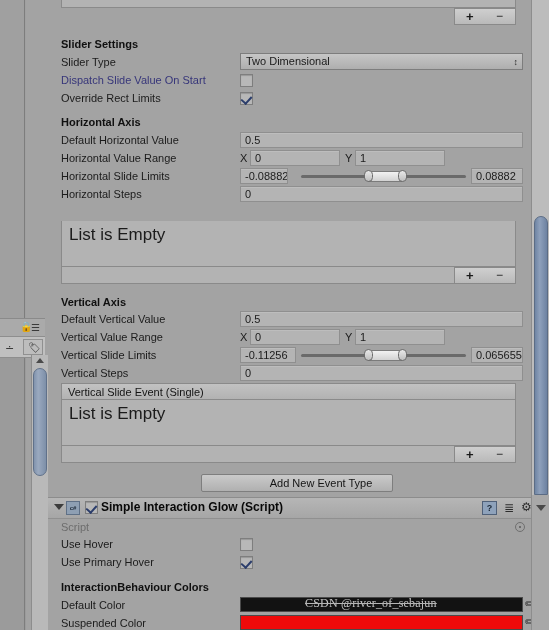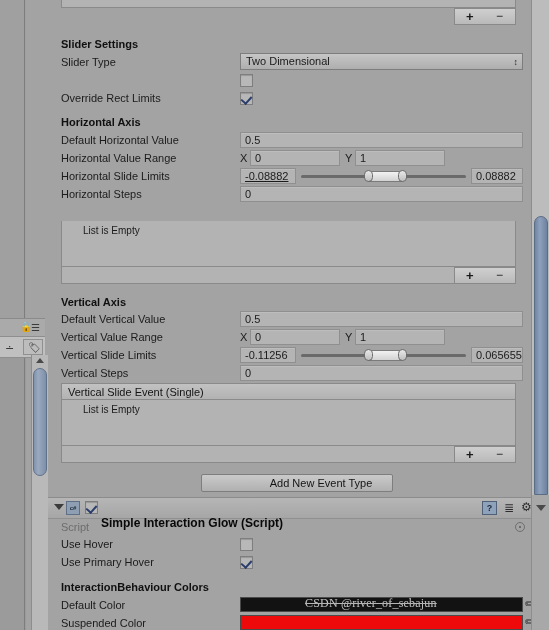--- a/index.html
+++ b/index.html
@@ -60,38 +60,38 @@
   .mmtrack{position:absolute;height:3px;background:#6a6a6a;border-radius:2px;top:7px;}
   .mmknob{position:absolute;width:9px;height:12px;top:2px;border-radius:5px;
     background:linear-gradient(to bottom,#e9e9e9,#bfbfbf);border:1px solid #6d6d6d;box-sizing:border-box;}
   .mmbar{position:absolute;height:9px;top:3px;background:linear-gradient(to bottom,#f2f2f2,#d2d2d2);
     border-top:1px solid #7b7b7b;border-bottom:1px solid #7b7b7b;}
 
   
   .evt-title{position:absolute;height:17px;line-height:16px;background:linear-gradient(to bottom,#c2c2c2,#b2b2b2);
     border:1px solid #8a8a8a;box-sizing:border-box;padding-left:6px;font-size:11px;color:#141414;}
   .evt-body{position:absolute;background:#b3b3b3;border:1px solid #8a8a8a;border-top:none;box-sizing:border-box;}
-  .evt-empty{position:absolute;left:21px;top:4px;font-size:10px;color:#1b1b1b;}
+  .evt-empty{position:absolute;left:7px;top:4px;font-size:17px;color:#1b1b1b;}
   .evt-foot{position:absolute;height:17px;background:#b3b3b3;border:1px solid #8a8a8a;border-top:none;box-sizing:border-box;}
   .pm{position:absolute;width:62px;height:17px;background:linear-gradient(to bottom,#cfcfcf,#b9b9b9);
     border:1px solid #898989;box-sizing:border-box;}
   .pm .p,.pm .m{position:absolute;top:0;line-height:15px;font-size:13px;color:#1a1a1a;font-weight:bold;}
   .pm .p{left:11px;}
   .pm .m{left:41px;font-weight:normal;font-size:12px;}
 
   .btn{position:absolute;height:18px;line-height:16px;text-align:center;font-size:11px;color:#151515;
     background:linear-gradient(to bottom,#cacaca,#b0b0b0);border:1px solid #7e7e7e;box-sizing:border-box;border-radius:2px;}
 
   
   .comp-hdr{position:absolute;left:0;top:497px;width:483px;height:20px;
     background:linear-gradient(to bottom,#b6b6b6,#a6a6a6);border-top:1px solid #8c8c8c;border-bottom:1px solid #909090;}
   .foldout{position:absolute;left:6px;top:6px;width:0;height:0;border-left:5px solid transparent;border-right:5px solid transparent;border-top:6px solid #3c3c3c;}
   .cs-ico{position:absolute;left:18px;top:3px;width:14px;height:14px;background:#8e9fb3;border:1px solid #5f7086;
     box-sizing:border-box;font-size:6px;line-height:12px;text-align:center;color:#23303f;font-weight:bold;}
-  .comp-title{position:absolute;left:53px;top:2px;font-weight:bold;font-size:12px;color:#080808;margin-top:16px;}
+  .comp-title{position:absolute;left:53px;top:2px;font-weight:bold;font-size:12px;color:#080808;}
   .hdr-ico{position:absolute;top:3px;}
 
   .objfield{position:absolute;height:16px;background:#b0b0b0;border:1px solid #949494;box-sizing:border-box;
     font-size:11px;line-height:14px;color:#6e6e6e;text-align:center;}
   .objdot{position:absolute;width:10px;height:10px;border-radius:50%;border:1px solid #6f6f6f;box-sizing:border-box;}
   .objdot:after{content:"";position:absolute;left:3px;top:3px;width:2px;height:2px;border-radius:50%;background:#5a5a5a;}
 
   .swatch{position:absolute;height:15px;border:1px solid #4a4a4a;box-sizing:border-box;}
   .eyedrop{position:absolute;width:13px;height:15px;font-size:12px;line-height:15px;color:#2e2e2e;}
 
@@ -136,20 +136,23 @@
     <div class="hdr" style="top:38px;">Slider Settings</div>
 
     <div class="row" style="left:0;top:53px;width:483px;">
       <span class="lbl">Slider Type</span>
     </div>
     <div class="popup" style="left:192px;top:53px;width:283px;">
       <span>Two Dimensional</span>
       <span class="arr">↕</span>
     </div>
 
+    <div class="row" style="left:0;top:71px;width:483px;">
+      <span class="lbl blue">Dispatch Slide Value On Start</span>
+    </div>
     <div class="chk" style="left:192px;top:74px;"></div>
 
     <div class="row" style="left:0;top:89px;width:483px;">
       <span class="lbl">Override Rect Limits</span>
     </div>
     <div class="chk on" style="left:192px;top:92px;"></div>
 
     <div class="hdr" style="top:116px;">Horizontal Axis</div>
 
     <div class="row" style="left:0;top:131px;width:483px;">
@@ -161,21 +164,21 @@
       <span class="lbl">Horizontal Value Range</span>
     </div>
     <span class="axis-x" style="left:192px;top:150px;">X</span>
     <div class="field" style="left:202px;top:150px;width:90px;">0</div>
     <span class="axis-y" style="left:297px;top:150px;">Y</span>
     <div class="field" style="left:307px;top:150px;width:90px;">1</div>
 
     <div class="row" style="left:0;top:167px;width:483px;">
       <span class="lbl">Horizontal Slide Limits</span>
     </div>
-    <div class="field" style="left:192px;top:168px;width:56px;text-decoration:underline;">-0.08882</div>
+    <div class="field" style="left:192px;top:168px;width:48px;">-0.08882</div>
     <div class="mmtrack" style="left:253px;top:175px;width:165px;"></div>
     <div class="mmbar" style="left:320px;top:171px;width:34px;"></div>
     <div class="mmknob" style="left:316px;top:170px;"></div>
     <div class="mmknob" style="left:350px;top:170px;"></div>
     <div class="field" style="left:423px;top:168px;width:52px;">0.08882</div>
 
     <div class="row" style="left:0;top:185px;width:483px;">
       <span class="lbl">Horizontal Steps</span>
     </div>
     <div class="field" style="left:192px;top:186px;width:283px;">0</div>

